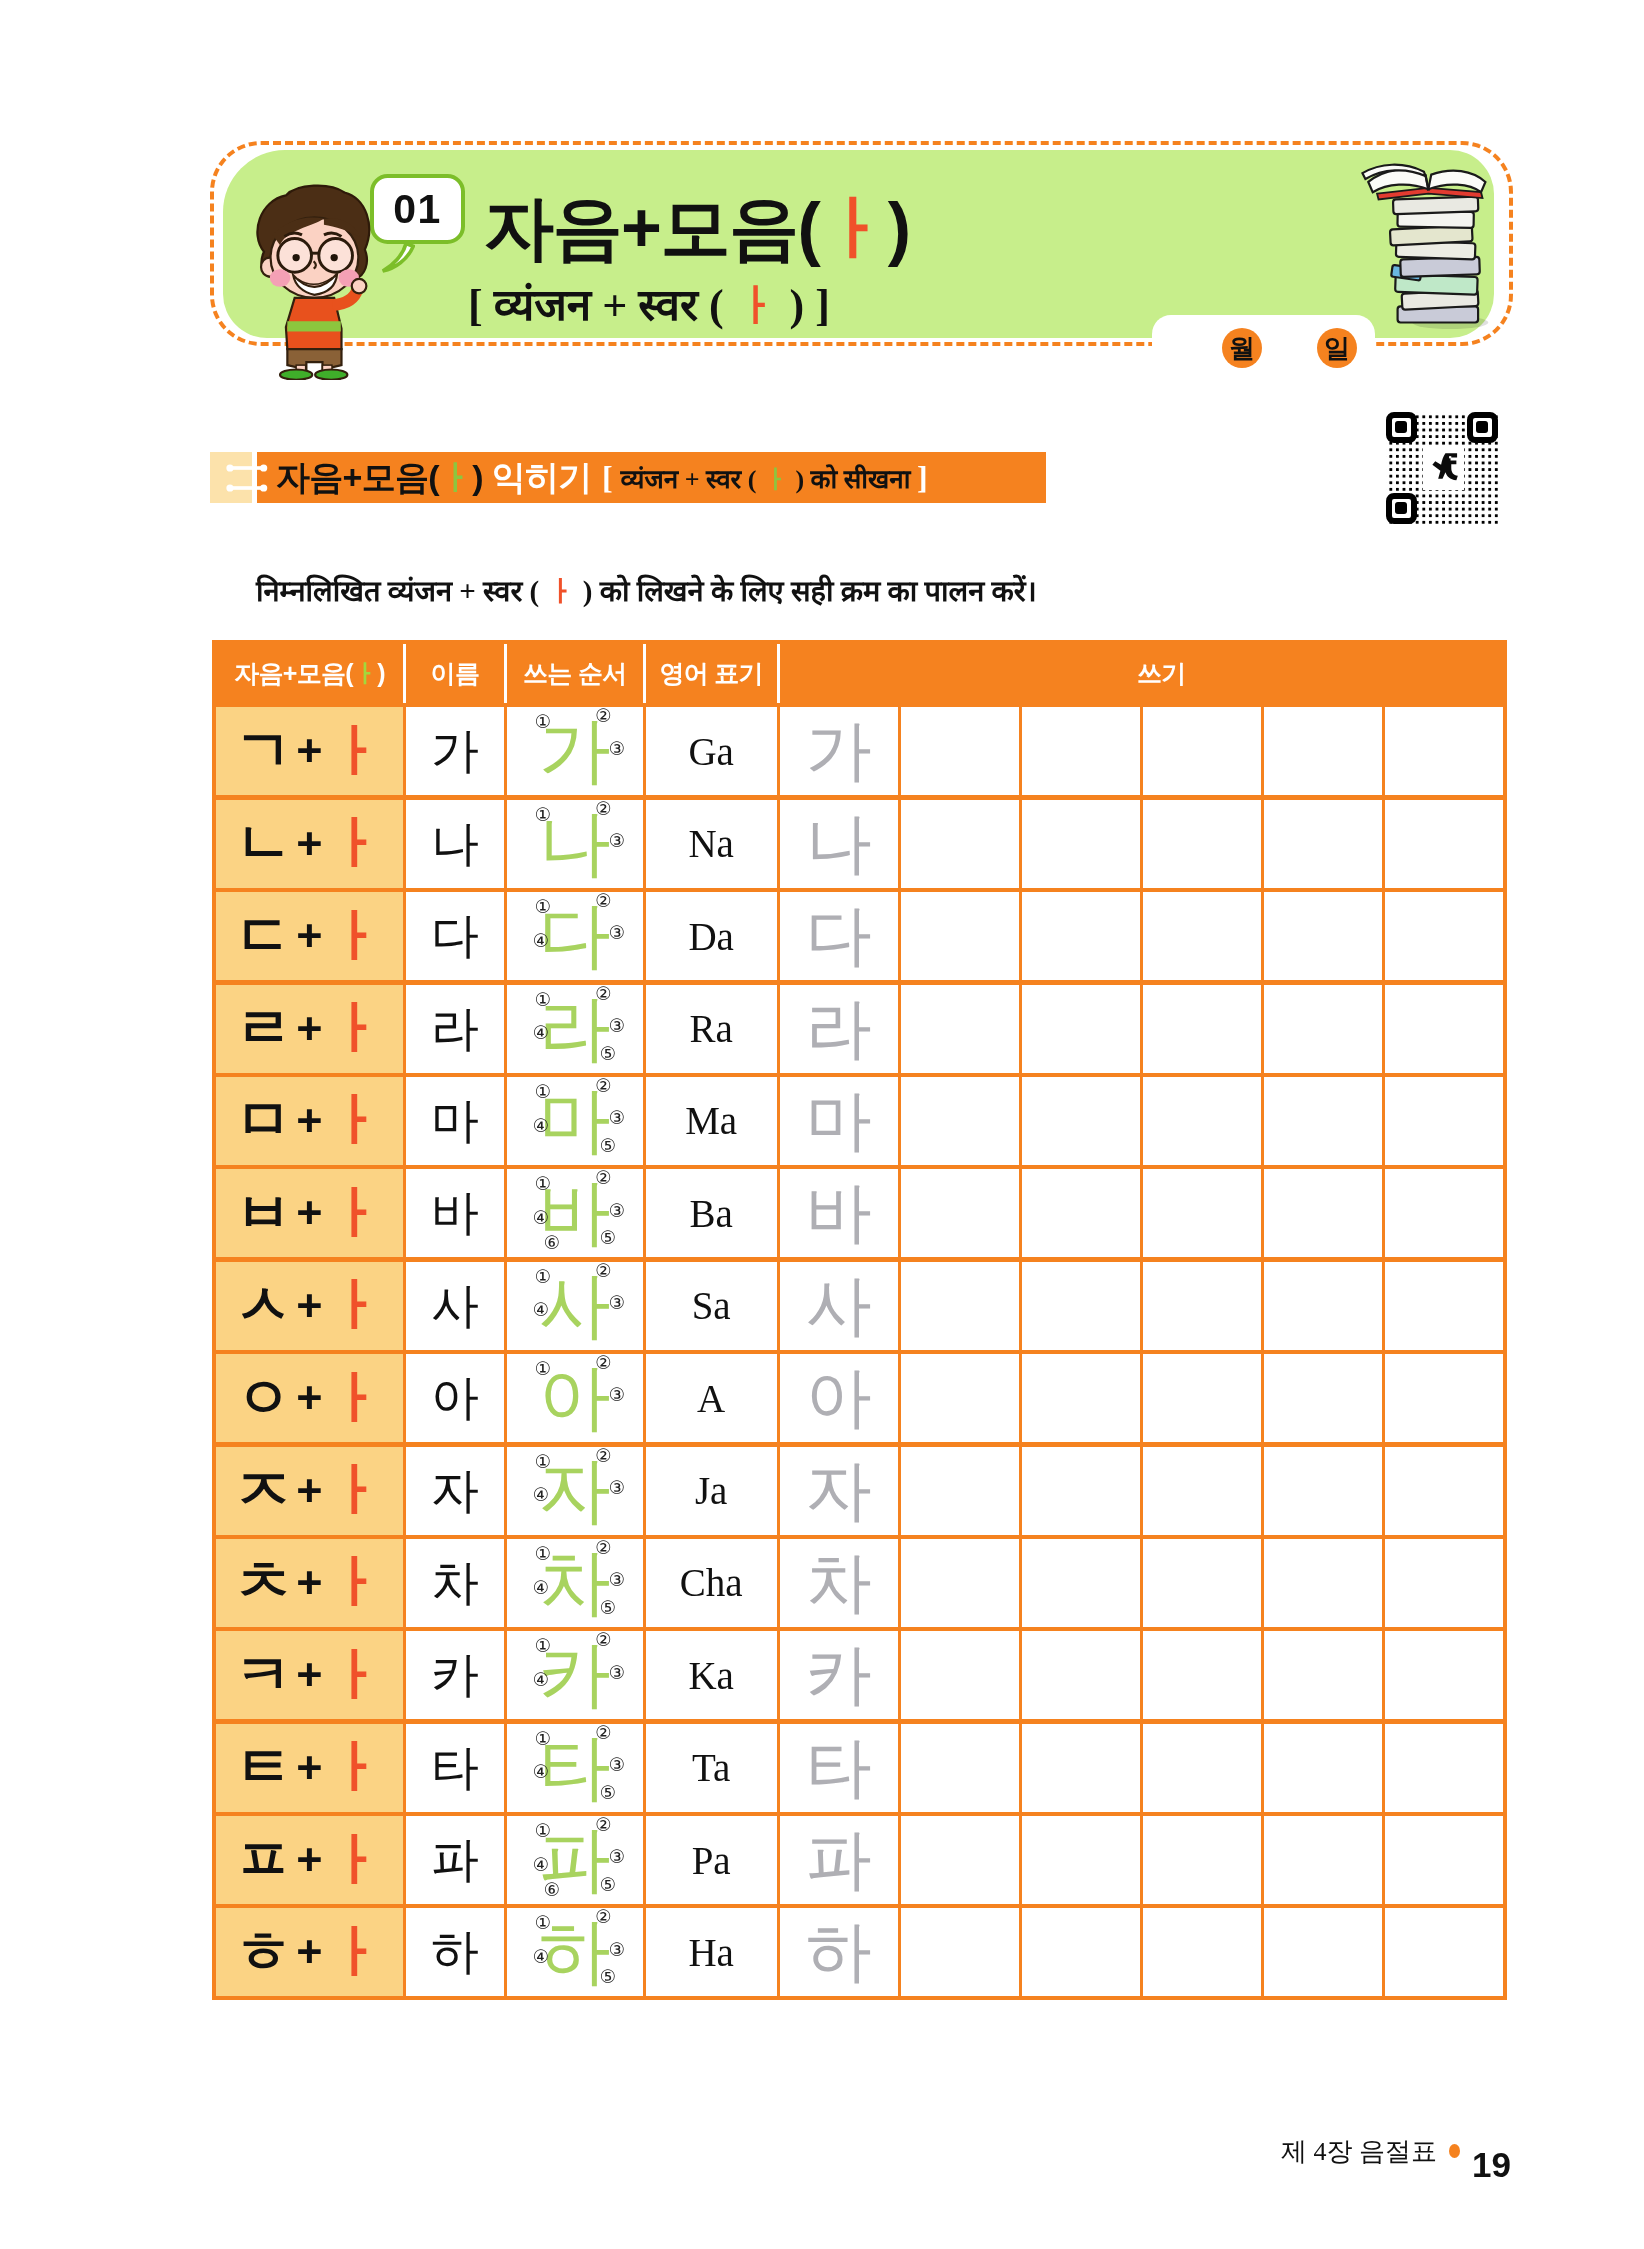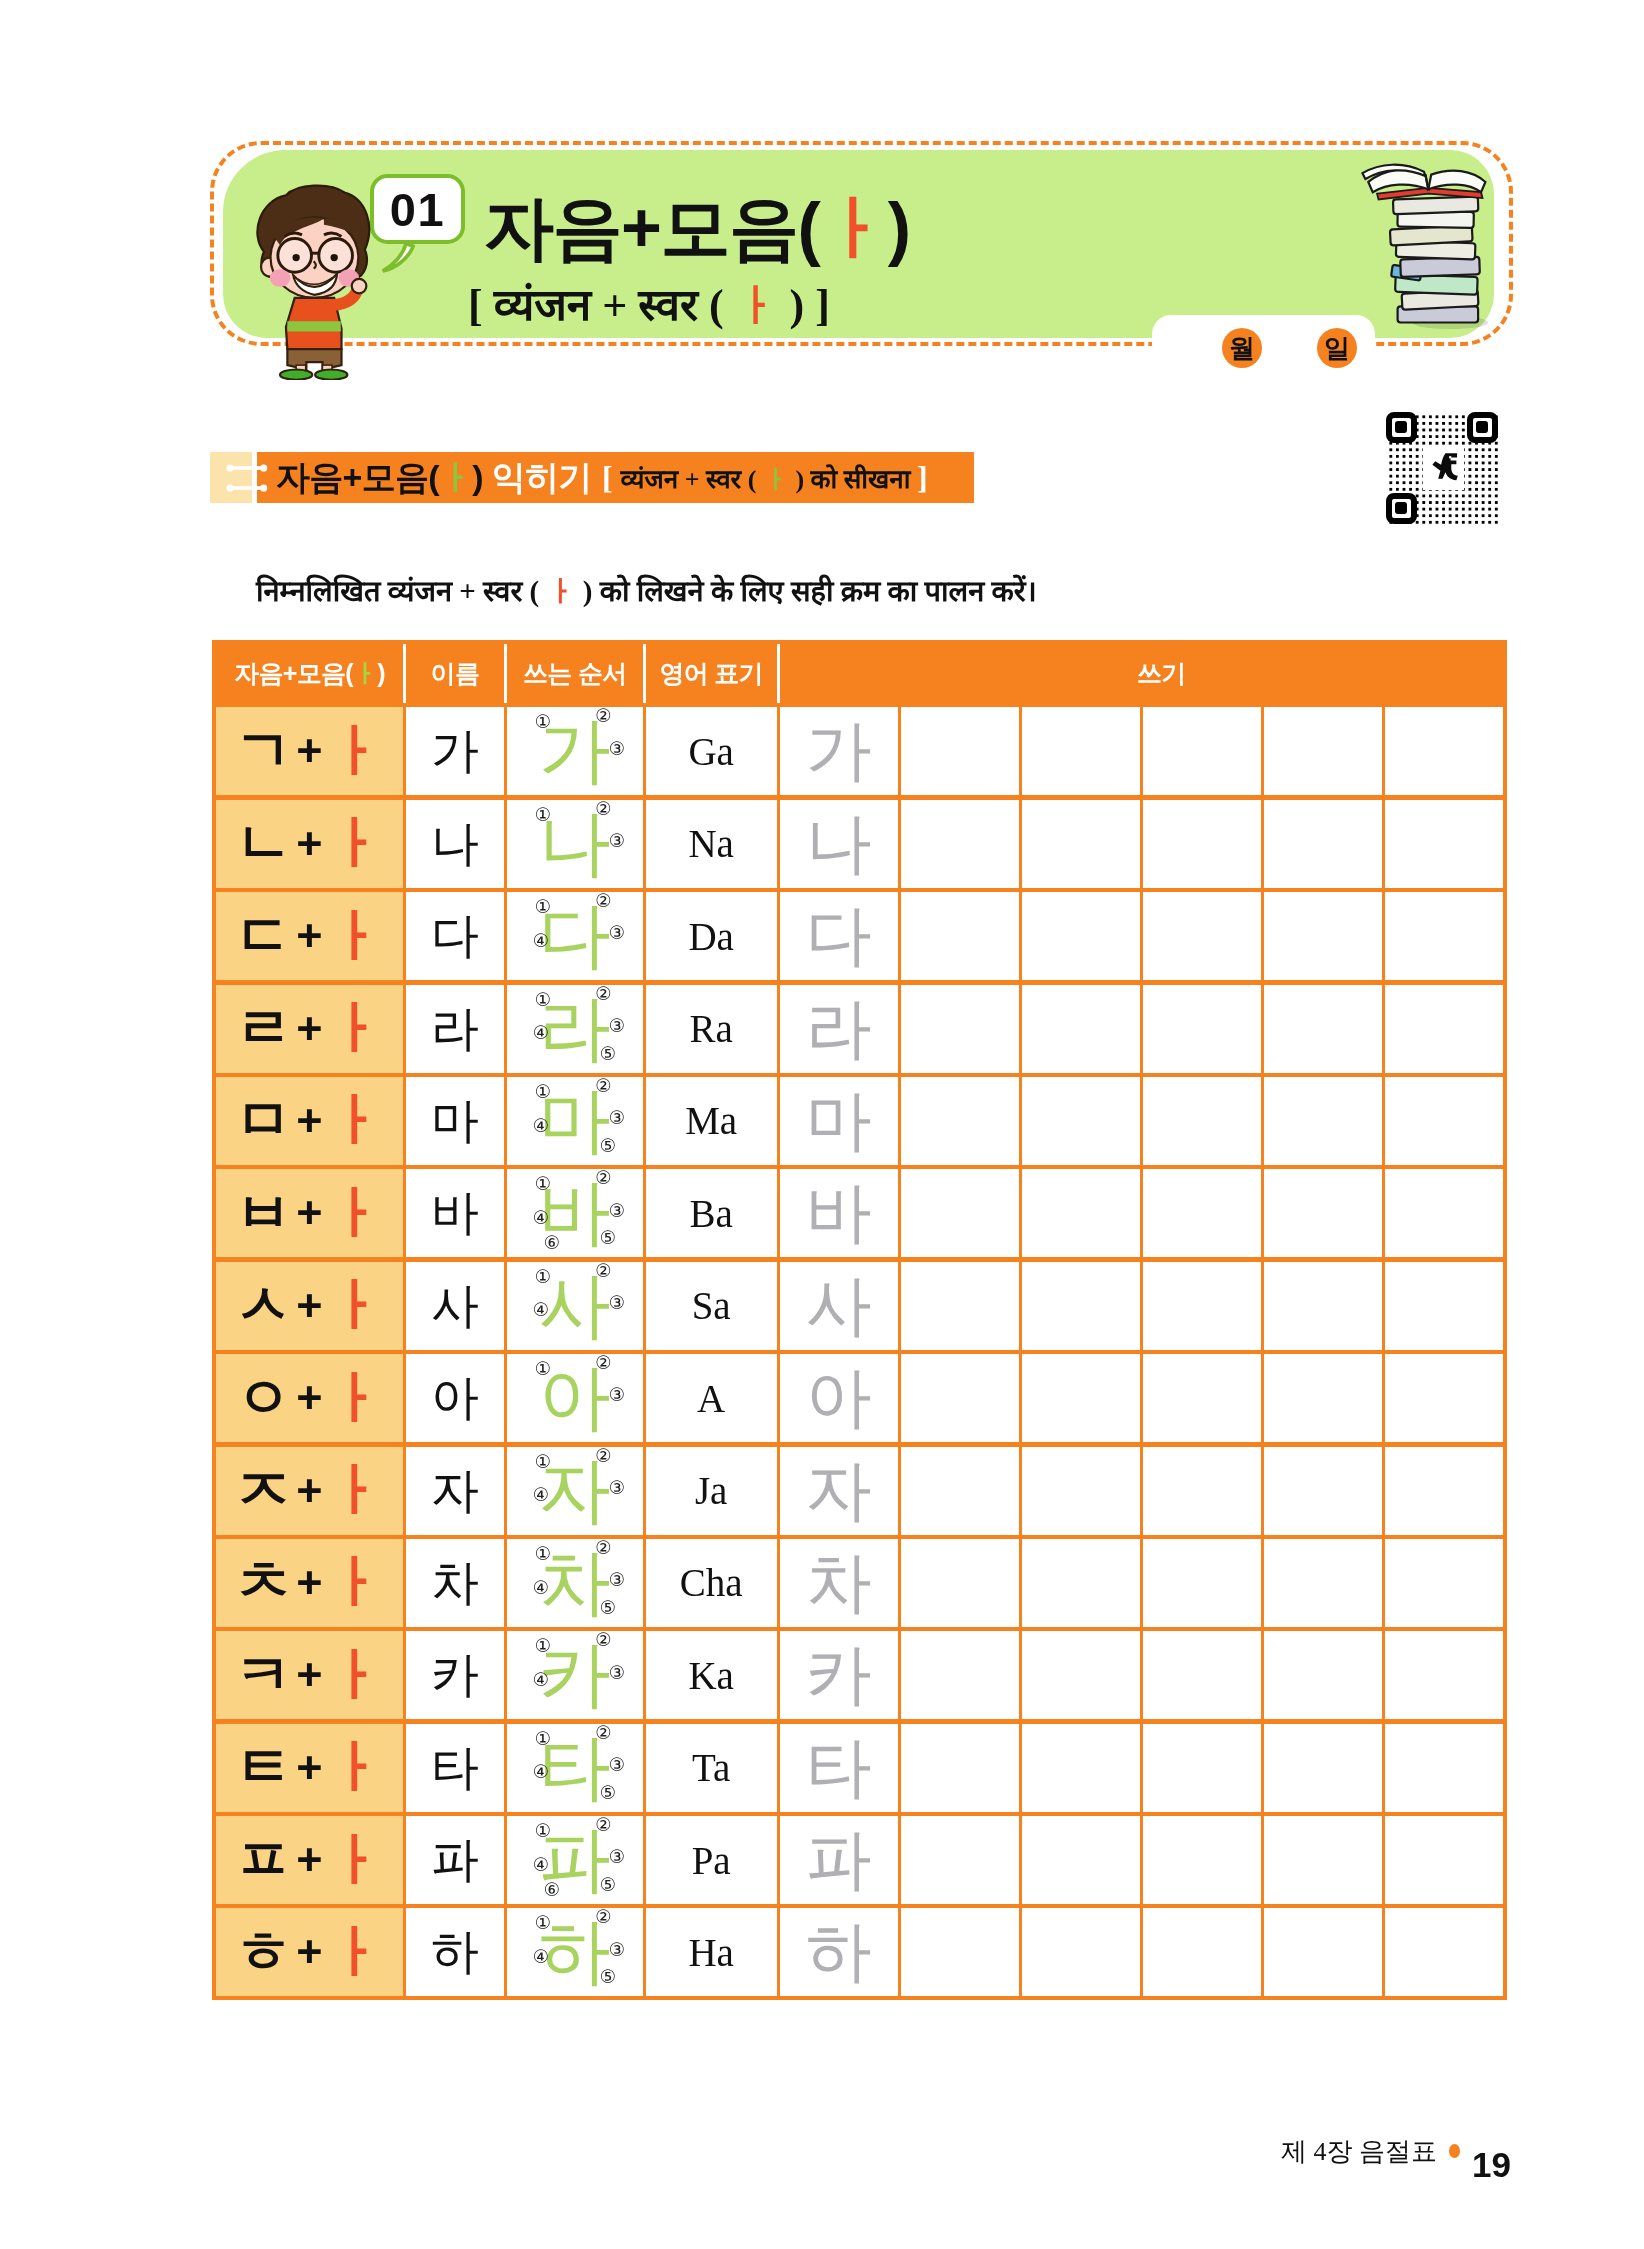--- a/index.html
+++ b/index.html
@@ -17,21 +17,21 @@
   .green-box{position:absolute;left:223px;top:150px;width:1271px;height:188px;
     background:var(--greenbox);border-radius:62px 44px 44px 44px;z-index:2;}
   .notch{position:absolute;left:1152px;top:315px;width:223px;height:62px;
     background:#fff;border-radius:19px 19px 0 0;z-index:3;}
   .date-badge{position:absolute;top:328px;width:40px;height:40px;border-radius:50%;
     background:var(--orange);color:#111;display:flex;align-items:center;justify-content:center;
     font-size:26px;font-weight:bold;z-index:4;}
   #badge-month{left:1222px;} #badge-day{left:1317px;}
   .bubble{position:absolute;left:370px;top:174px;width:95px;height:70px;background:#fff;
     border:4.4px solid #7CBE29;border-radius:17.6px;display:flex;align-items:center;justify-content:center;
-    font-size:47px;font-weight:bold;color:#111;letter-spacing:1.5px;z-index:5;}
+    font-size:41px;font-weight:bold;color:#111;letter-spacing:1.5px;z-index:5;}
   .bubble-tail{position:absolute;left:381px;top:242px;z-index:4;}
   .page-title{position:absolute;left:484px;top:182px;font-size:70px;font-weight:bold;color:#111;
     letter-spacing:-1.5px;z-index:5;white-space:nowrap;}
   .page-title .red{color:var(--red);}
   .page-subtitle{position:absolute;left:468px;top:273px;font-size:44px;font-weight:bold;color:#111;
     z-index:5;white-space:nowrap;font-family:"Liberation Serif","DejaVu Serif",serif;}
   .page-subtitle .red{color:var(--red);}
   .boy{position:absolute;left:242px;top:182px;z-index:6;}
   .books{position:absolute;left:1355px;top:160px;z-index:4;}
 
@@ -39,21 +39,21 @@
   .qr{position:absolute;left:1386px;top:412px;width:112px;height:112px;background:#fff;z-index:2;
     background-image:radial-gradient(#000 1.5px,transparent 1.9px);background-size:6.6px 6.6px;background-position:1.5px 1.5px;}
   .finder{position:absolute;width:31px;height:31px;border:6.6px solid #000;border-radius:8px;background:#fff;}
   .finder::after{content:"";position:absolute;left:2.9px;top:2.9px;width:11.7px;height:11.7px;background:#000;border-radius:2.9px;}
   .finder.tl{left:0;top:0;} .finder.tr{right:0;top:0;} .finder.bl{left:0;bottom:0;}
   .qr-center{position:absolute;left:37px;top:34px;width:41px;height:44px;background:#fff;display:flex;
     align-items:center;justify-content:center;}
 
   
   .banner-peach{position:absolute;left:210px;top:452px;width:42px;height:51px;background:var(--lightpeach);z-index:2;}
-  .banner{position:absolute;left:257px;top:452px;width:717px;height:51px;background:var(--orange);z-index:2;
+  .banner{position:absolute;left:257px;top:452px;width:789px;height:51px;background:var(--orange);z-index:2;
     display:flex;align-items:center;padding-left:19px;white-space:nowrap;}
   .banner .ko{font-size:34px;font-weight:bold;color:#111;letter-spacing:-0.7px;}
   .banner .ko .grn{color:var(--accent-green);}
   .banner .ko .white{color:#fff;}
   .banner .hi{font-size:26px;font-weight:bold;color:#111;margin-left:10.3px;
     font-family:"Liberation Serif","DejaVu Serif",serif;}
   .banner .hi .bracket{color:#fff;font-size:32px;font-weight:bold;}
   .banner .hi .grn{color:var(--accent-green);}
   .link-shape{position:absolute;z-index:3;}
 

